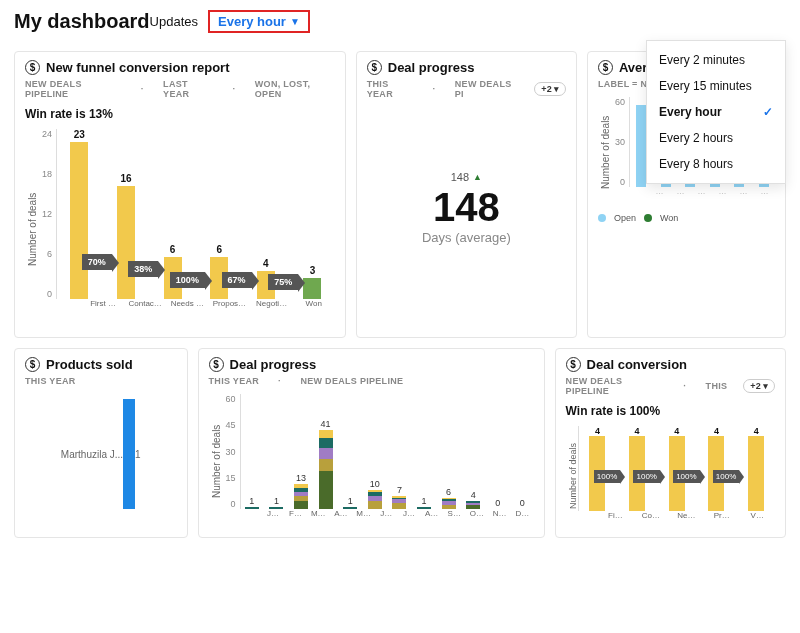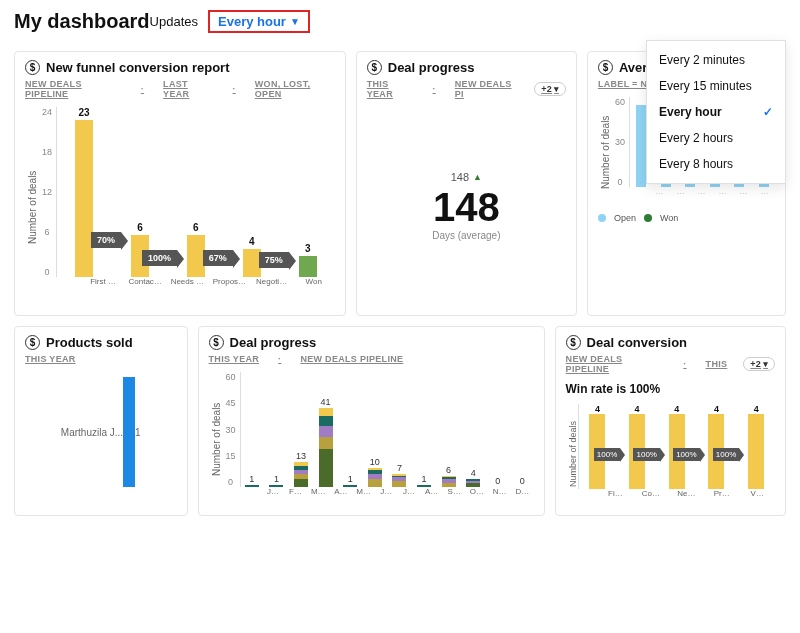--- a/index.html
+++ b/index.html
@@ -12,46 +12,46 @@
   .dropdown { position: absolute; right: 0; top: 30px; background: #fff; border: 1px solid #e0e0e0; box-shadow: 0 4px 12px rgba(0,0,0,.1); width: 140px; z-index: 10; padding: 6px 0; }
   .dropdown-item { padding: 6px 12px; font-size: 12px; display: flex; justify-content: space-between; align-items: center; cursor: pointer; }
   .dropdown-item.selected { font-weight: 700; }
   .check { color: #1a73e8; font-size: 12px; }
 
   .grid { display: grid; grid-template-columns: 3fr 2fr 1.8fr; gap: 10px; }
   .card { border: 1px solid #e5e5e5; border-radius: 4px; padding: 8px 10px; background: #fff; }
   .card-header { display: flex; align-items: center; gap: 6px; margin-bottom: 4px; }
   .dollar-icon { width: 15px; height: 15px; border: 1.5px solid #333; border-radius: 50%; display: inline-flex; align-items: center; justify-content: center; font-size: 10px; font-weight: 700; }
   .card-title { font-size: 13px; font-weight: 700; }
-  .card-sub { font-size: 9px; color: #888; font-weight: 600; text-transform: uppercase; letter-spacing: .3px; margin-bottom: 8px; display: flex; align-items: center; gap: 16px; text-decoration: underline; }
+  .card-sub { font-size: 9px; color: #888; font-weight: 600; text-transform: uppercase; letter-spacing: .3px; margin-bottom: 8px; display: flex; align-items: center; gap: 16px; }
   .card-sub .dot::before { content: "·"; margin: 0 3px; }
   .pill { background: #fff; border: 1px solid #ccc; border-radius: 10px; padding: 1px 6px; font-size: 9px; font-weight: 700; color: #333; display: inline-flex; align-items: center; gap: 2px; cursor: pointer; }
   .bold-line { font-size: 12px; font-weight: 700; margin-bottom: 8px; }
 
   
   .funnel-chart { display: flex; height: 200px; }
   .y-axis-label { writing-mode: vertical-rl; transform: rotate(180deg); font-size: 10px; color: #666; text-align: center; padding-right: 2px; }
-  .y-ticks { display: flex; flex-direction: column; justify-content: space-between; font-size: 9px; color: #888; padding: 0 4px; height: 170px; text-align: center; }
+  .y-ticks { display: flex; flex-direction: column; justify-content: space-between; font-size: 9px; color: #888; padding: 0 4px; height: 170px; text-align: right; }
   .bars-area { flex: 1; display: flex; align-items: flex-end; gap: 2px; height: 170px; border-left: 1px solid #ddd; position: relative; }
   .bar-col { flex: 1; display: flex; flex-direction: column; align-items: center; justify-content: flex-end; position: relative; height: 100%; }
   .bar-val { font-size: 10px; font-weight: 700; margin-bottom: 2px; }
   .bar { width: 18px; background: #f2c94c; }
   .bar.green { background: #6fa84f; }
   .arrow-badge { position: absolute; background: #555; color: #fff; font-size: 9px; font-weight: 700; padding: 3px 6px; right: -10px; z-index: 2; }
   .arrow-badge::after { content: ""; position: absolute; right: -7px; top: 0; border-left: 7px solid #555; border-top: 9px solid transparent; border-bottom: 9px solid transparent; }
 
   .funnel-xl { display: flex; margin-left: 26px; }
   .funnel-xl div { flex: 1; font-size: 8px; color: #666; text-align: center; overflow: hidden; text-overflow: ellipsis; white-space: nowrap; }
 
   
   .duration-body { text-align: center; padding-top: 60px; }
   .dur-small { font-size: 11px; color: #555; display: inline-flex; align-items: center; gap: 4px; }
   .dur-up { color: #2e7d32; font-size: 9px; }
   .dur-big { font-size: 40px; font-weight: 800; }
-  .dur-sub { font-size: 10px; color: #888; }
+  .dur-sub { font-size: 13px; color: #888; }
 
   
   .mini-chart { display: flex; height: 110px; }
   .mini-bars { flex: 1; display: flex; align-items: flex-end; gap: 2px; height: 90px; border-left: 1px solid #ddd; }
   .mini-bar-col { flex: 1; display: flex; flex-direction: column; align-items: center; justify-content: flex-end; }
   .mini-bar-val { font-size: 8px; color: #555; }
   .mini-bar { width: 10px; }
   .mini-bar .seg-open { background: #8fd3f4; }
   .mini-bar .seg-won { background: #2e7d32; }
   .mini-xl { display: flex; margin-left: 20px; font-size: 8px; color: #aaa; }
@@ -123,35 +123,41 @@
       <span class="dollar-icon">$</span>
       <span class="card-title">New funnel conversion report</span>
     </div>
     <div class="card-sub">
       <span>NEW DEALS PIPELINE</span>
         <span class="dot"></span>
       <span>LAST YEAR</span>
         <span class="dot"></span>
       <span>WON, LOST, OPEN</span>
     </div>
+    <div class="bold-line">Win rate is 13%</div>
     <div class="funnel-chart">
       <div class="y-axis-label">Number of deals</div>
       <div class="y-ticks" id="funnel-yt">
           <div>24</div>
           <div>18</div>
           <div>12</div>
           <div>6</div>
           <div>0</div>
         </div>
       <div style="flex:1;">
         <div class="bars-area" id="funnel-bars">
             <div class="bar-col">
               <div class="bar-val">23</div>
               <div class="bar" style="height:162.91666666666669px"></div>
               <div class="arrow-badge" style="bottom:29.437500000000004px">70%</div>
+            </div>
+            <div class="bar-col">
+              <div class="bar-val">16</div>
+              <div class="bar" style="height:113.33333333333333px"></div>
+              <div class="arrow-badge" style="bottom:22px">38%</div>
             </div>
             <div class="bar-col">
               <div class="bar-val">6</div>
               <div class="bar" style="height:42.5px"></div>
               <div class="arrow-badge" style="bottom:11.375px">100%</div>
             </div>
             <div class="bar-col">
               <div class="bar-val">6</div>
               <div class="bar" style="height:42.5px"></div>
               <div class="arrow-badge" style="bottom:11.375px">67%</div>

